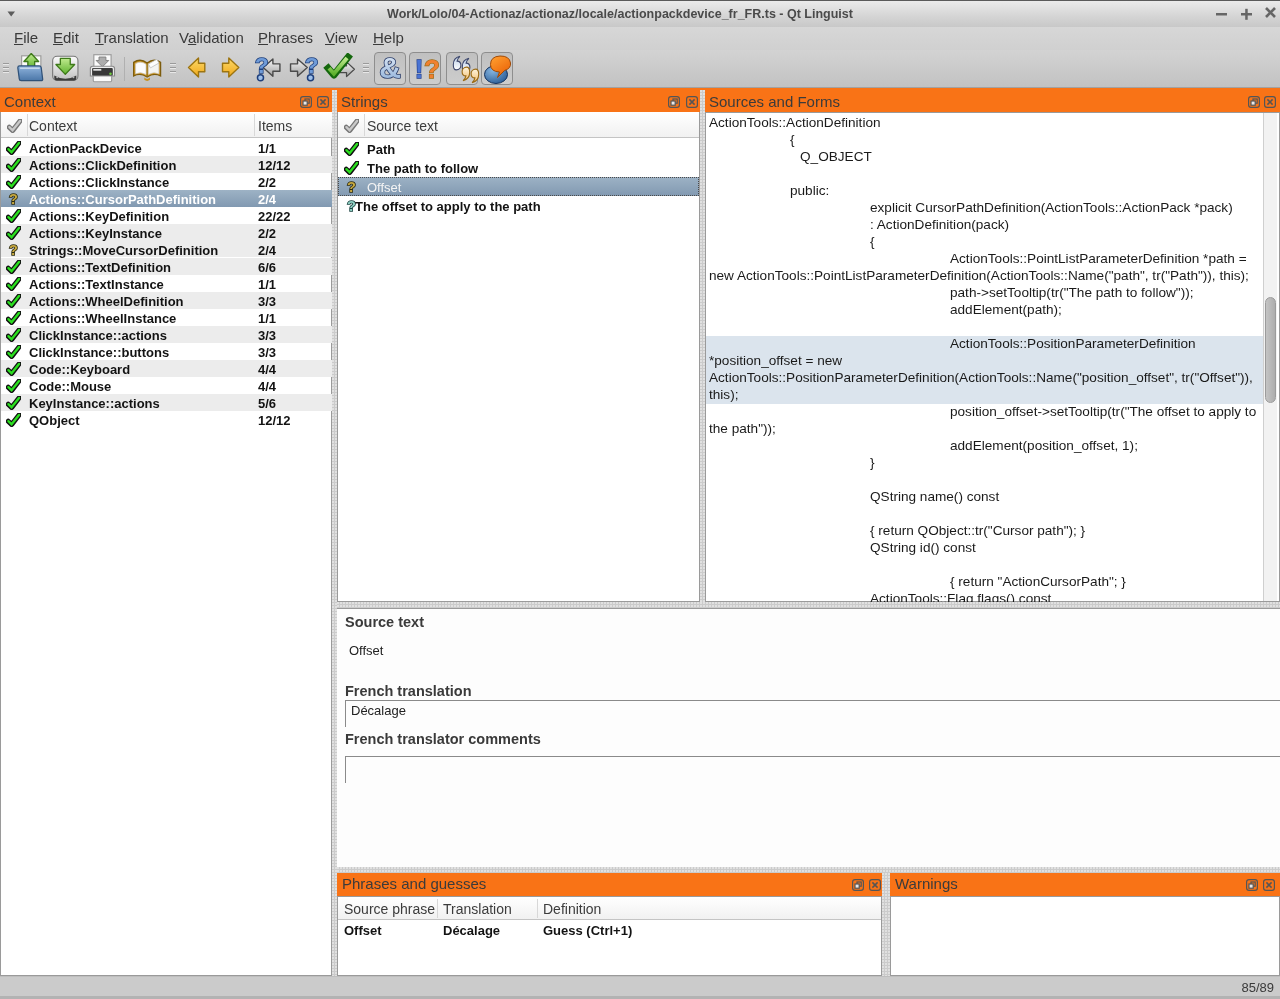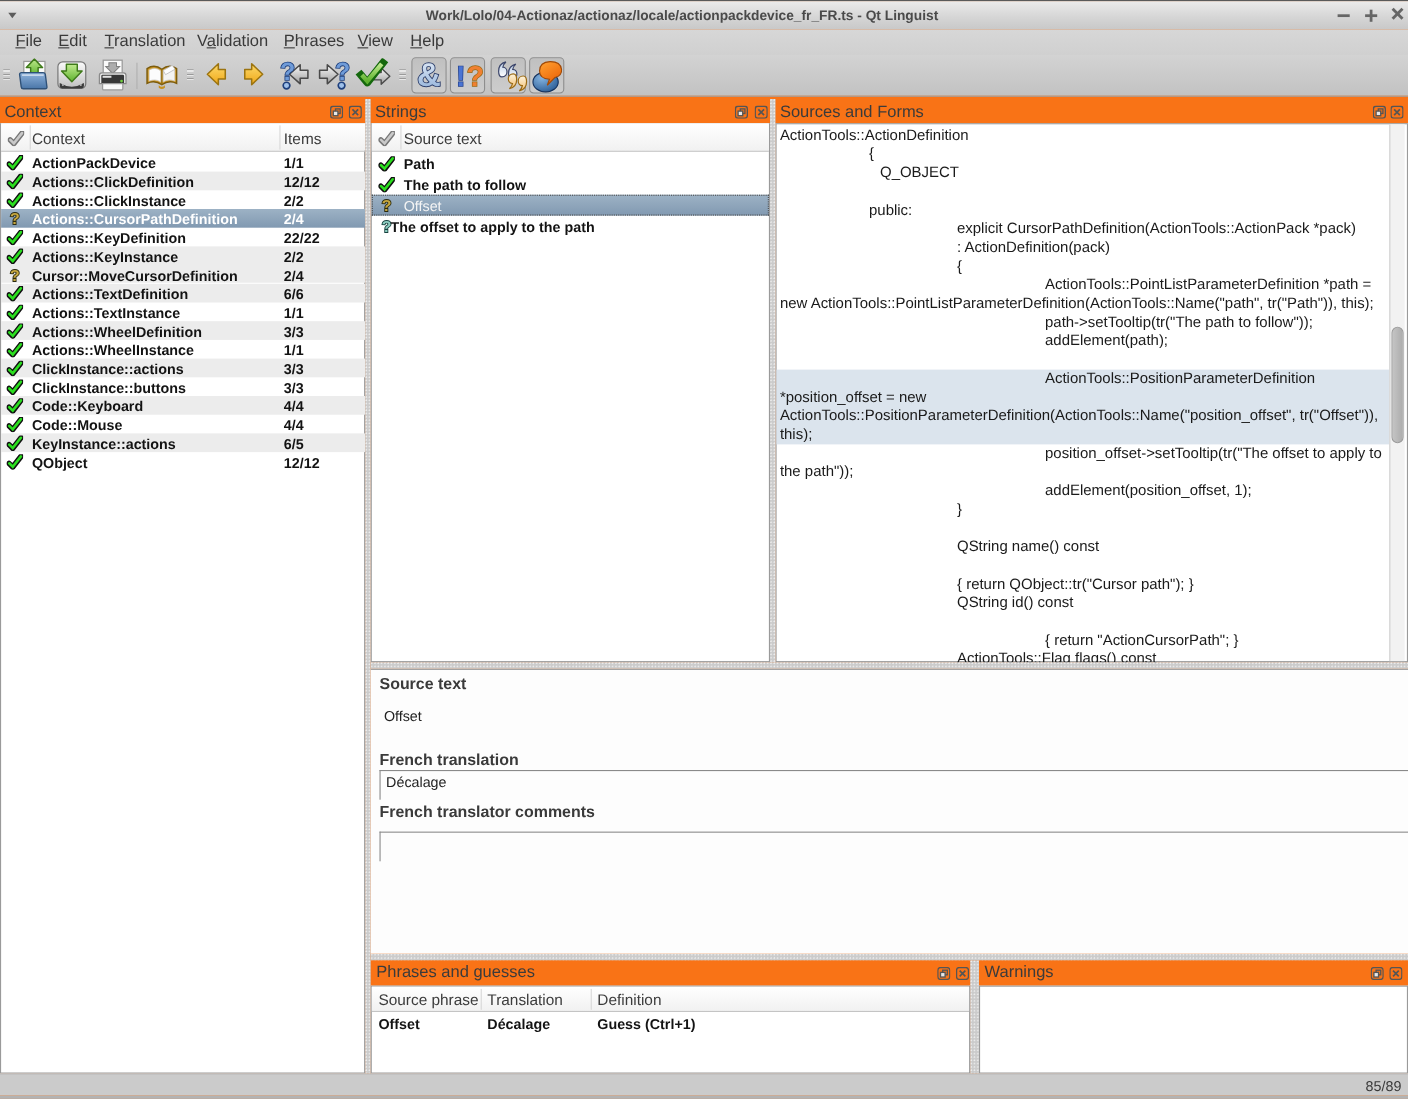--- a/index.html
+++ b/index.html
@@ -300,21 +300,21 @@
 <svg class="icon" width="15" height="14" style="left:5px;top:2px">
         <use href="#chk"></use>
       </svg>
 <div class="ctext" style="left:28px;top:1.5px">Actions::KeyInstance</div>
 <div class="ctext" style="left:257px;top:1.5px">2/2</div>
 </div>
 <div class="row" style="left:1px;top:241px;width:331px;height:17px">
 <svg class="icon" width="15" height="14" style="left:5px;top:2px">
         <use href="#qy"></use>
       </svg>
-<div class="ctext" style="left:28px;top:1.5px">Cursor::MoveCursorDefinition</div>
+<div class="ctext" style="left:28px;top:1.5px">Strings::MoveCursorDefinition</div>
 <div class="ctext" style="left:257px;top:1.5px">2/4</div>
 </div>
 <div class="row rowg" style="left:1px;top:258px;width:331px;height:17px">
 <svg class="icon" width="15" height="14" style="left:5px;top:2px">
         <use href="#chk"></use>
       </svg>
 <div class="ctext" style="left:28px;top:1.5px">Actions::TextDefinition</div>
 <div class="ctext" style="left:257px;top:1.5px">6/6</div>
 </div>
 <div class="row" style="left:1px;top:275px;width:331px;height:17px">
@@ -364,21 +364,21 @@
         <use href="#chk"></use>
       </svg>
 <div class="ctext" style="left:28px;top:1.5px">Code::Mouse</div>
 <div class="ctext" style="left:257px;top:1.5px">4/4</div>
 </div>
 <div class="row rowg" style="left:1px;top:394px;width:331px;height:17px">
 <svg class="icon" width="15" height="14" style="left:5px;top:2px">
         <use href="#chk"></use>
       </svg>
 <div class="ctext" style="left:28px;top:1.5px">KeyInstance::actions</div>
-<div class="ctext" style="left:257px;top:1.5px">6/5</div>
+<div class="ctext" style="left:257px;top:1.5px">5/6</div>
 </div>
 <div class="row" style="left:1px;top:411px;width:331px;height:17px">
 <svg class="icon" width="15" height="14" style="left:5px;top:2px">
         <use href="#chk"></use>
       </svg>
 <div class="ctext" style="left:28px;top:1.5px">QObject</div>
 <div class="ctext" style="left:257px;top:1.5px">12/12</div>
 </div>
 
 <div class="abs docktitle" style="left:341px;top:92.5px">Strings</div>

